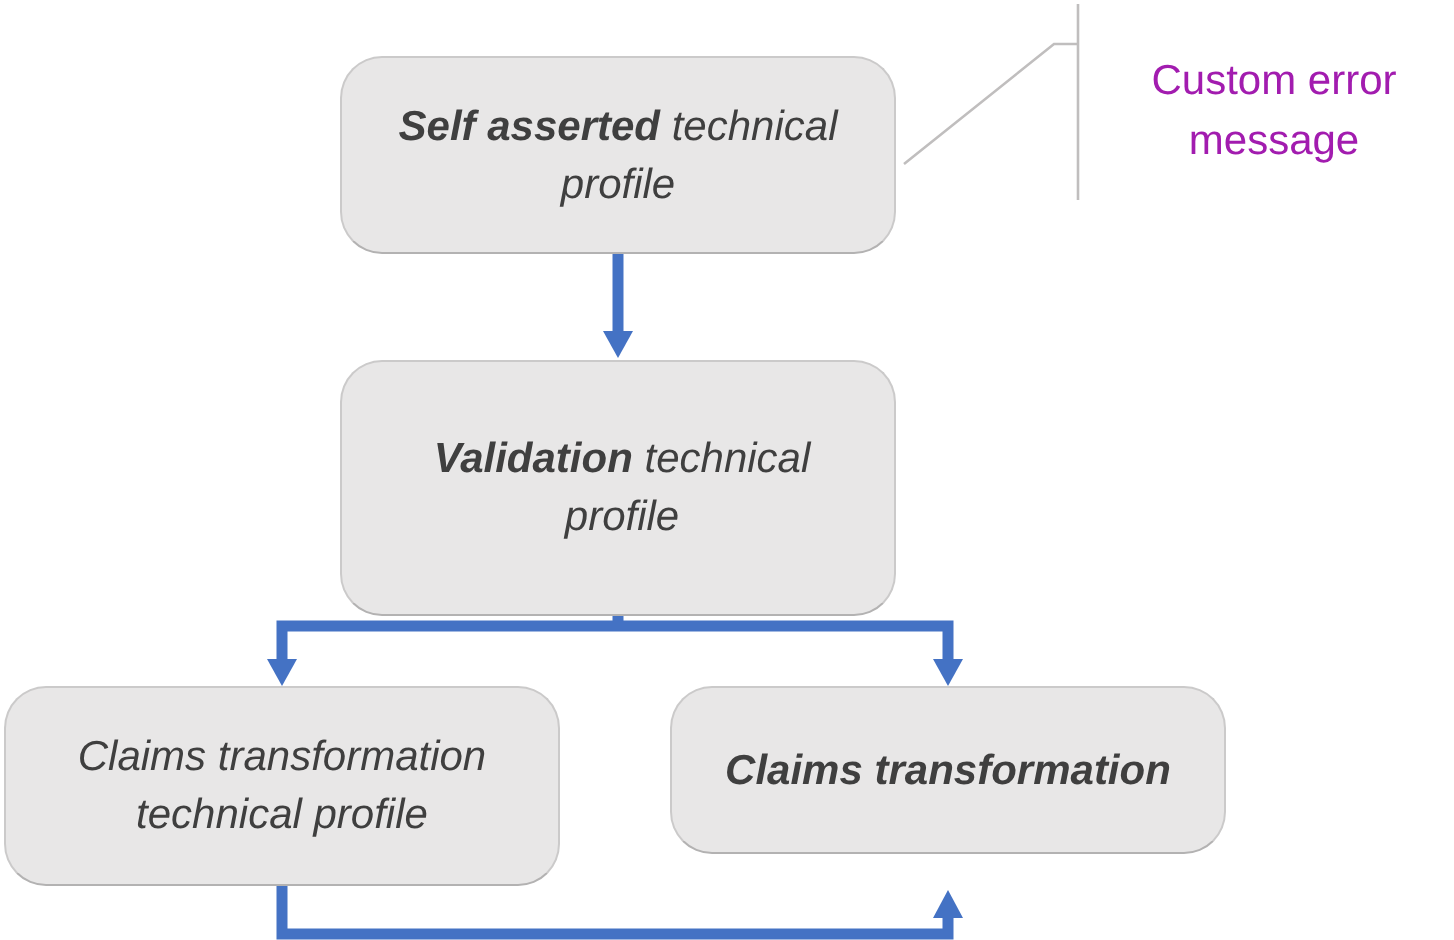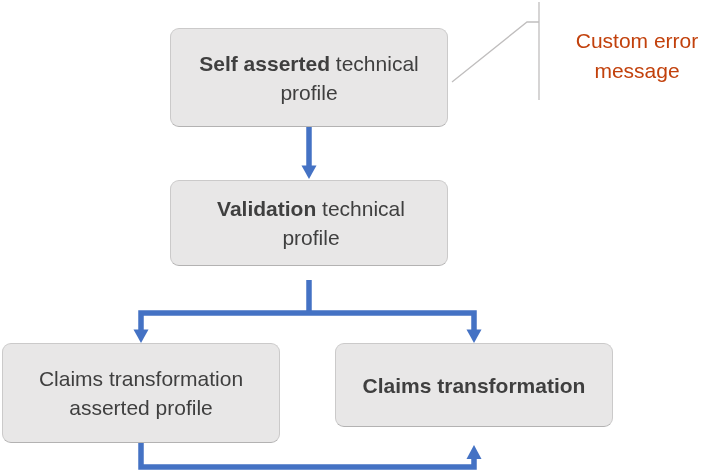--- a/index.html
+++ b/index.html
@@ -23,42 +23,43 @@
     height: 470px;
     pointer-events: none;
   }
   .node {
     position: absolute;
     width: 278px;
     box-sizing: border-box;
     background: #e8e7e7;
     border: 1px solid #cbcaca;
     border-bottom-color: #b3b2b2;
-    border-radius: 9px;
+    border-radius: 21px;
     display: flex;
     align-items: center;
     justify-content: center;
     text-align: center;
     padding: 6px 13px;
     color: #3f3f3f;
     font-size: 21px;
     line-height: 29px;
+    font-style: italic;
   }
   .node .b { font-weight: 700; }
   .node-self-asserted   { left: 170px; top: 28px;  height: 99px;  }
-  .node-validation      { left: 170px; top: 180px; height: 86px; padding-left: 17px; }
+  .node-validation      { left: 170px; top: 180px; height: 128px; padding-left: 17px; }
   .node-claims-tp       { left: 2px;   top: 343px; height: 100px; }
   .node-claims-trans    { left: 335px; top: 343px; height: 84px; }
   .callout-text {
     position: absolute;
     left: 551px;
     top: 26px;
     width: 172px;
     text-align: center;
-    color: #c2410c;
+    color: #a21caf;
     font-size: 21px;
     line-height: 30px;
   }
   .conn { stroke: #4472c4; stroke-width: 5.5; fill: none; }
   .head { fill: #4472c4; stroke: none; }
   .callout-line { stroke: #c0bebe; stroke-width: 1.3; fill: none; }
 </style>
 </head>
 <body>
 
@@ -83,21 +84,21 @@
 
   <div class="node node-self-asserted">
     <div><span class="b">Self asserted</span><span> technical profile</span></div>
   </div>
 
   <div class="node node-validation">
     <div><span class="b">Validation</span><span> technical profile</span></div>
   </div>
 
   <div class="node node-claims-tp">
-    <div><span class="b"></span><span>Claims transformation asserted profile</span></div>
+    <div><span class="b"></span><span>Claims transformation technical profile</span></div>
   </div>
 
   <div class="node node-claims-trans">
     <div><span class="b">Claims transformation</span><span></span></div>
   </div>
 
   <div class="callout-text">Custom error message</div>
 
 </div>
 

